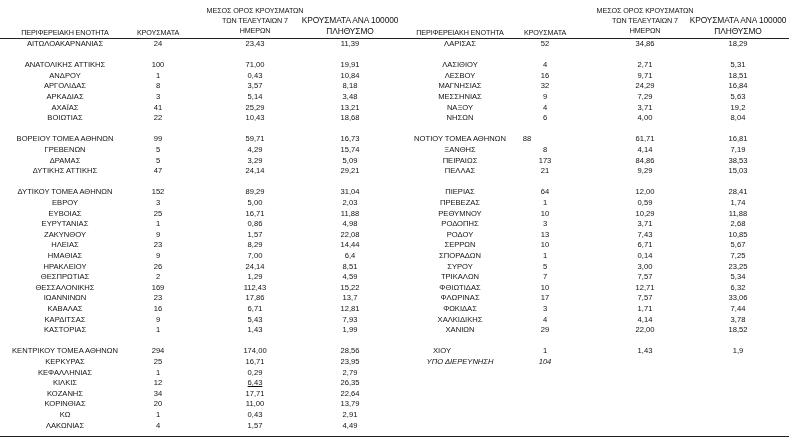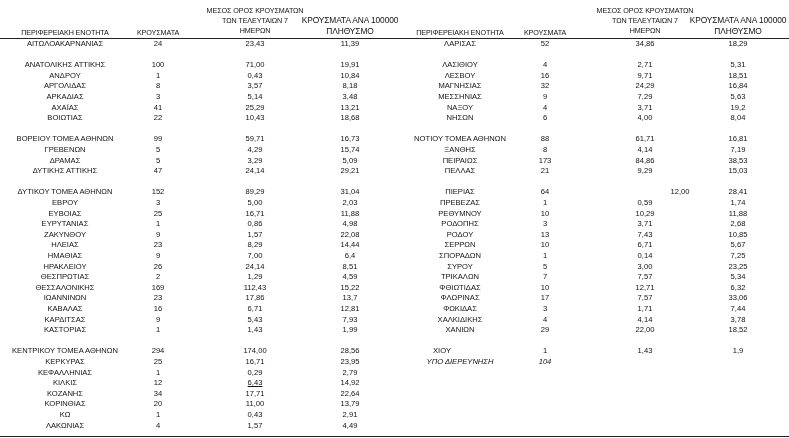--- a/index.html
+++ b/index.html
@@ -221,21 +221,21 @@
     <div class="row" style="top: 328.6px; left: 0px;">
       <div class="c" style="left: 0px; width: 130px;">ΚΕΦΑΛΛΗΝΙΑΣ</div>
       <div class="c" style="left: 128px; width: 60px;">1</div>
       <div class="c" style="left: 195px; width: 120px;">0,29</div>
       <div class="c" style="left: 298px; width: 104px;">2,79</div>
     </div>
     <div class="row" style="top: 339.2px; left: 0px;">
       <div class="c" style="left: 0px; width: 130px;">ΚΙΛΚΙΣ</div>
       <div class="c" style="left: 128px; width: 60px;">12</div>
       <div class="c" style="left: 195px; width: 120px; text-decoration: underline;">6,43</div>
-      <div class="c" style="left: 298px; width: 104px;">14,92</div>
+      <div class="c" style="left: 298px; width: 104px;">26,35</div>
     </div>
     <div class="row" style="top: 349.8px; left: 0px;">
       <div class="c" style="left: 0px; width: 130px;">ΚΟΖΑΝΗΣ</div>
       <div class="c" style="left: 128px; width: 60px;">34</div>
       <div class="c" style="left: 195px; width: 120px;">17,71</div>
       <div class="c" style="left: 298px; width: 104px;">22,64</div>
     </div>
     <div class="row" style="top: 360.4px; left: 0px;">
       <div class="c" style="left: 0px; width: 130px;">ΚΟΡΙΝΘΙΑΣ</div>
       <div class="c" style="left: 128px; width: 60px;">20</div>
@@ -291,21 +291,21 @@
       <div class="c" style="left: 686px; width: 104px;">19,2</div>
     </div>
     <div class="row" style="top: 74.2px; left: 0px;">
       <div class="c" style="left: 395px; width: 130px;">ΝΗΣΩΝ</div>
       <div class="c" style="left: 515px; width: 60px;">6</div>
       <div class="c" style="left: 585px; width: 120px;">4,00</div>
       <div class="c" style="left: 686px; width: 104px;">8,04</div>
     </div>
     <div class="row" style="top: 95.4px; left: 0px;">
       <div class="c" style="left: 395px; width: 130px;">ΝΟΤΙΟΥ ΤΟΜΕΑ ΑΘΗΝΩΝ</div>
-      <div class="c" style="left: 515px; width: 60px;">88</div>
+      <div class="c" style="left: 497px; width: 60px;">88</div>
       <div class="c" style="left: 585px; width: 120px;">61,71</div>
       <div class="c" style="left: 686px; width: 104px;">16,81</div>
     </div>
     <div class="row" style="top: 106px; left: 0px;">
       <div class="c" style="left: 395px; width: 130px;">ΞΑΝΘΗΣ</div>
       <div class="c" style="left: 515px; width: 60px;">8</div>
       <div class="c" style="left: 585px; width: 120px;">4,14</div>
       <div class="c" style="left: 686px; width: 104px;">7,19</div>
     </div>
     <div class="row" style="top: 116.6px; left: 0px;">
@@ -316,21 +316,21 @@
     </div>
     <div class="row" style="top: 127.2px; left: 0px;">
       <div class="c" style="left: 395px; width: 130px;">ΠΕΛΛΑΣ</div>
       <div class="c" style="left: 515px; width: 60px;">21</div>
       <div class="c" style="left: 585px; width: 120px;">9,29</div>
       <div class="c" style="left: 686px; width: 104px;">15,03</div>
     </div>
     <div class="row" style="top: 148.4px; left: 0px;">
       <div class="c" style="left: 395px; width: 130px;">ΠΙΕΡΙΑΣ</div>
       <div class="c" style="left: 515px; width: 60px;">64</div>
-      <div class="c" style="left: 620px; width: 120px;">12,00</div>
+      <div class="c" style="left: 585px; width: 120px;">12,00</div>
       <div class="c" style="left: 686px; width: 104px;">28,41</div>
     </div>
     <div class="row" style="top: 159px; left: 0px;">
       <div class="c" style="left: 395px; width: 130px;">ΠΡΕΒΕΖΑΣ</div>
       <div class="c" style="left: 515px; width: 60px;">1</div>
       <div class="c" style="left: 585px; width: 120px;">0,59</div>
       <div class="c" style="left: 686px; width: 104px;">1,74</div>
     </div>
     <div class="row" style="top: 169.6px; left: 0px;">
       <div class="c" style="left: 395px; width: 130px;">ΡΕΘΥΜΝΟΥ</div>

